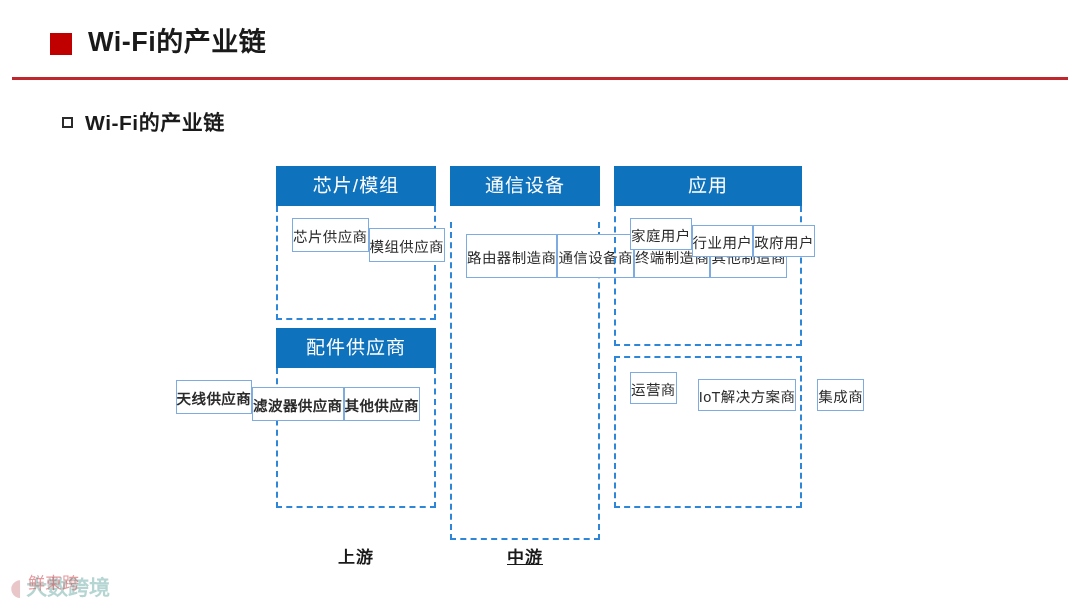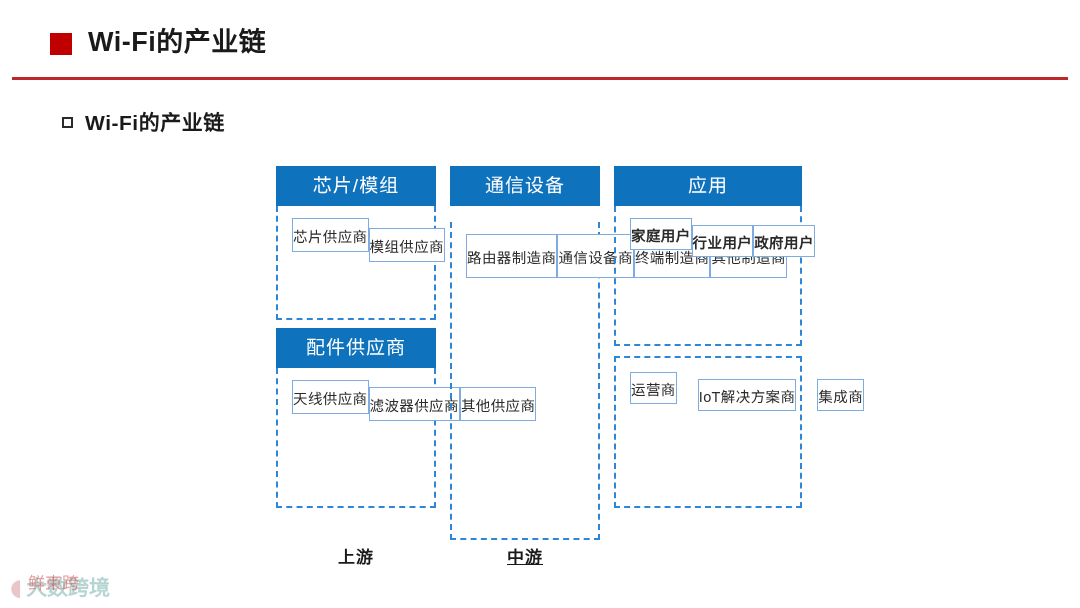--- a/index.html
+++ b/index.html
@@ -135,23 +135,23 @@
   .col-upstream .node   { height: 34px; }
   .col-midstream .node  { height: 44px; }
   .col-downstream .node { height: 32px; }
   .sp-md  > .node + .node { margin-top: 10px; text-align: center; }
   .sp-sm  > .node + .node { margin-top: 7px; }
 
   .group-gap { height: 8px; }
 
   
   .up-g1 .group-body { height: 114px; justify-content: flex-start; }
-  .up-g2 .group-body { height: 140px; justify-content: flex-start; }
+  .up-g2 .group-body { height: 140px; justify-content: flex-end; font-weight: bold; }
   .mid-g  .group-body { height: 318px; justify-content: space-between; margin-top: 16px; }
-  .down-g1 .group-body { height: 140px; justify-content: flex-start; font-weight: bold; }
+  .down-g1 .group-body { height: 140px; justify-content: flex-start; }
   .down-g2 { margin-top: 10px; }
   .down-g2 .group-body { height: 152px; justify-content: space-between; gap: 21px; }
 
   
   .stream-labels { position: absolute; left: 0; top: 543px; width: 865px; height: 30px; }
   .stream-label {
     position: absolute;
     font-size: 17px;
     font-weight: bold;
     color: #1a1a1a;

